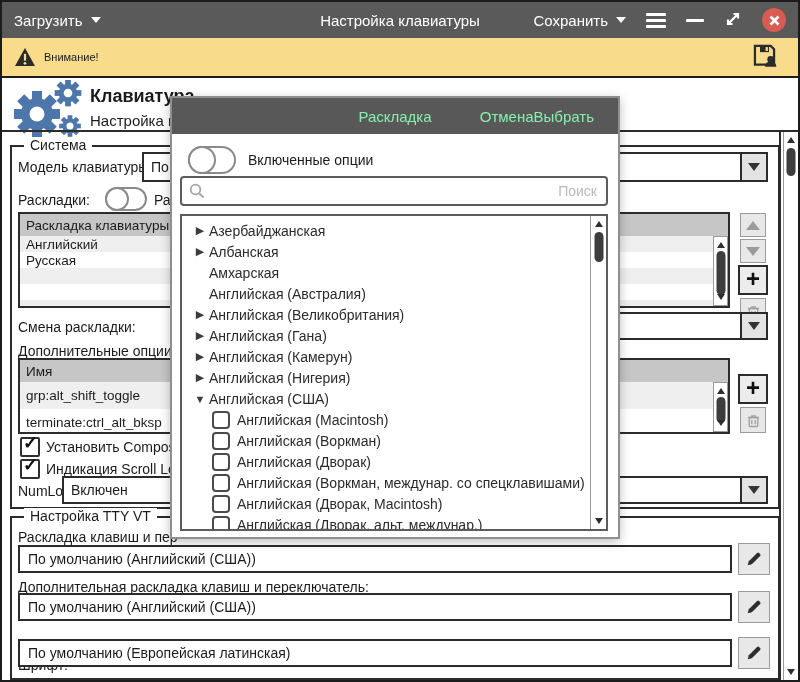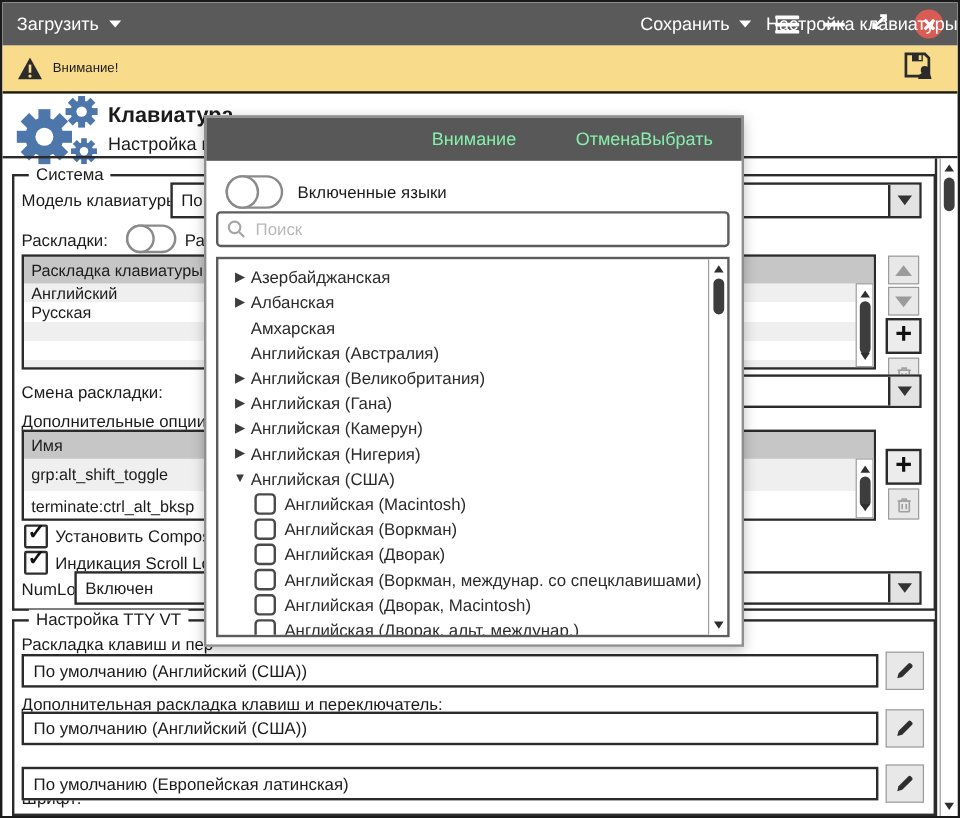--- a/index.html
+++ b/index.html
@@ -2,21 +2,21 @@
 <html><head>
 <meta charset="utf-8">
 <style>
   html,body{margin:0;padding:0;background:#d8d8d8;font-family:"Liberation Sans",sans-serif;}
   .window{position:relative;width:800px;height:682px;background:#fff;border:2px solid #1b1b1b;box-sizing:border-box;overflow:hidden;}
   .abs{position:absolute;}
   
   .titlebar{position:absolute;left:0;top:0;right:0;height:36px;background:#5a5a5a;display:flex;align-items:center;padding:0 12px;box-sizing:border-box;color:#fff;font-size:15px;}
   .menu-btn{display:flex;align-items:center;cursor:pointer;color:#fff;}
   .caret-down{width:0;height:0;border-left:5px solid transparent;border-right:5px solid transparent;border-top:6px solid #fff;margin-left:8px;}
-  .tb-title{position:absolute;left:0;right:0;text-align:right;pointer-events:none;}
+  .tb-title{position:absolute;left:0;right:0;text-align:center;pointer-events:none;}
   .tb-right{margin-left:auto;display:flex;align-items:center;gap:20px;}
   .hamburger{width:20px;height:15px;display:flex;flex-direction:column;justify-content:space-between;}
   .hamburger i{height:3px;background:#fff;border-radius:1px;}
   .min-bar{width:18px;height:3px;background:#fff;border-radius:1px;}
   .close-circle{width:24px;height:24px;border-radius:50%;background:#d95c54;display:flex;align-items:center;justify-content:center;}
   
   .warnbar{position:absolute;left:0;top:36px;right:0;height:40px;background:#f8dc8c;border-bottom:2px solid #1b1b1b;display:flex;align-items:center;padding:0 12px;box-sizing:border-box;}
   .warn-text{font-size:11px;color:#1b1b1b;margin-left:8px;}
   .warn-save{margin-left:auto;margin-right:8px;cursor:pointer;}
   
@@ -64,21 +64,21 @@
   .chk{position:absolute;width:16px;height:16px;border:2px solid #2e2e2e;border-radius:2px;background:#fff;cursor:pointer;}
   .chk .mark{position:absolute;top:-7px;left:1px;font-size:18px;font-weight:bold;color:#111;}
   
   .tfield{position:absolute;border:2px solid #2b2b2b;background:#fff;box-sizing:border-box;display:flex;align-items:center;font-size:14px;color:#1b1b1b;padding-left:8px;white-space:nowrap;overflow:hidden;}
   
   .dialog{position:absolute;left:168px;top:94px;width:450px;height:443px;background:#fff;border:2px solid #8f8f8f;box-sizing:border-box;box-shadow:0 3px 10px rgba(0,0,0,0.25);}
   .dlg-head{position:absolute;left:0;right:0;top:0;height:36px;background:#585858;color:#86efac;font-size:15px;display:flex;align-items:center;justify-content:flex-end;padding:0 24px;box-sizing:border-box;}
   .dlg-title{position:absolute;left:0;right:0;text-align:center;pointer-events:none;}
   .dlg-btn{cursor:pointer;position:relative;z-index:1;}
   .search-box{position:absolute;left:8px;top:78px;width:428px;height:30px;border:2px solid #5c5c5c;border-radius:4px;box-sizing:border-box;display:flex;align-items:center;padding:0 7px;background:#fff;}
-  .search-box input{border:0;outline:0;flex:1;font-size:14px;font-family:"Liberation Sans",sans-serif;color:#333;margin-left:6px;background:transparent;}
+  .search-box input{border:0;outline:0;flex:1;font-size:14px;font-family:"Liberation Sans",sans-serif;color:#333;margin-left:6px;background:transparent;text-align:right;}
   .search-box input::placeholder{color:#b8b8b8;}
   .lang-list{position:absolute;left:8px;top:116px;width:428px;height:317px;border:2px solid #5c5c5c;box-sizing:border-box;background:#fff;overflow:hidden;}
   .lang-rows{position:absolute;left:0;top:0;right:16px;bottom:0;padding-top:4px;text-align:center;}
   .lang-row{height:21px;display:flex;align-items:center;padding-left:9px;font-size:14px;color:#2b2b2b;cursor:pointer;}
   .lang-row.sub{padding-left:30px;}
   .expander{width:18px;font-size:11px;color:#3c3c3c;flex:0 0 18px;}
   .expander.collapsed::before{content:"\25B6";}
   .expander.expanded::before{content:"\25BC";}
   .cb{width:14px;height:14px;border:2px solid #4a4a4a;border-radius:4px;background:#fff;flex:0 0 14px;margin-right:7px;}
   .lang-scroll{position:absolute;top:0;bottom:0;right:0;width:16px;border-left:1px solid #9a9a9a;background:#fff;}
@@ -319,28 +319,28 @@
       </div>
     <div class="thumb" style="top:16px;height:28px;"></div>
     <div class="sb-dn">
         <span class="tri-d"></span>
       </div>
   </div>
 
   <div class="dialog">
     <div class="dlg-head">
       <span class="dlg-btn">Отмена</span>
-      <span class="dlg-title">Внимание</span>
+      <span class="dlg-title">Раскладка</span>
       <span class="dlg-btn">Выбрать</span>
     </div>
 
     <div class="toggle lg" style="left:16px;top:48px;">
         <span class="knob"></span>
       </div>
-    <div class="lbl" style="left:76px;top:54px;">Включенные языки</div>
+    <div class="lbl" style="left:76px;top:54px;">Включенные опции</div>
 
     <div class="search-box">
       <svg width="16" height="16" viewBox="0 0 16 16">
         <circle cx="6.5" cy="6.5" r="4.8" fill="none" stroke="#a5a5a5" stroke-width="1.8"></circle>
         <path d="M10.3 10.3 L14.5 14.5" stroke="#a5a5a5" stroke-width="1.8"></path>
       </svg>
       <input type="text" placeholder="Поиск" style="">
     </div>
 
     <div class="lang-list">

